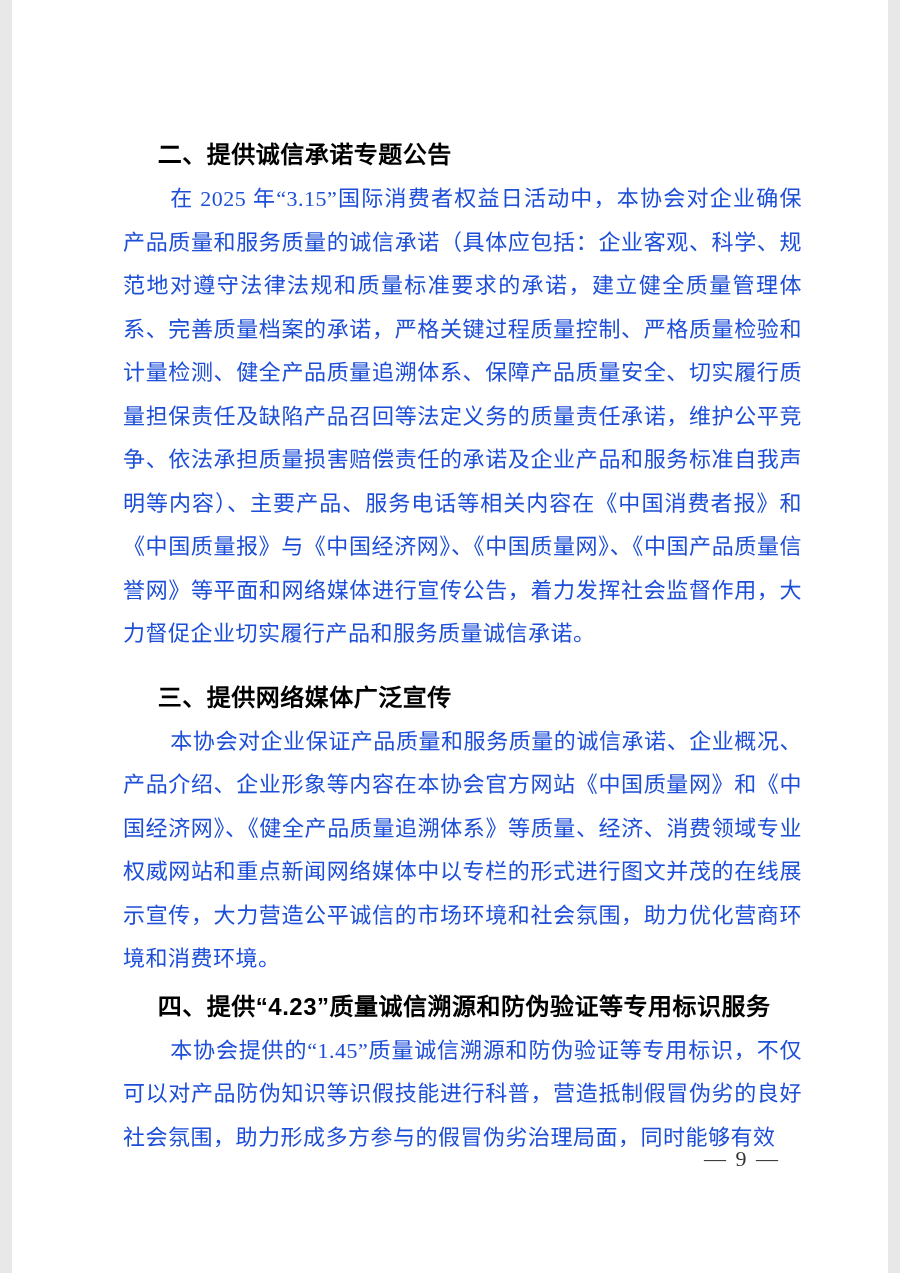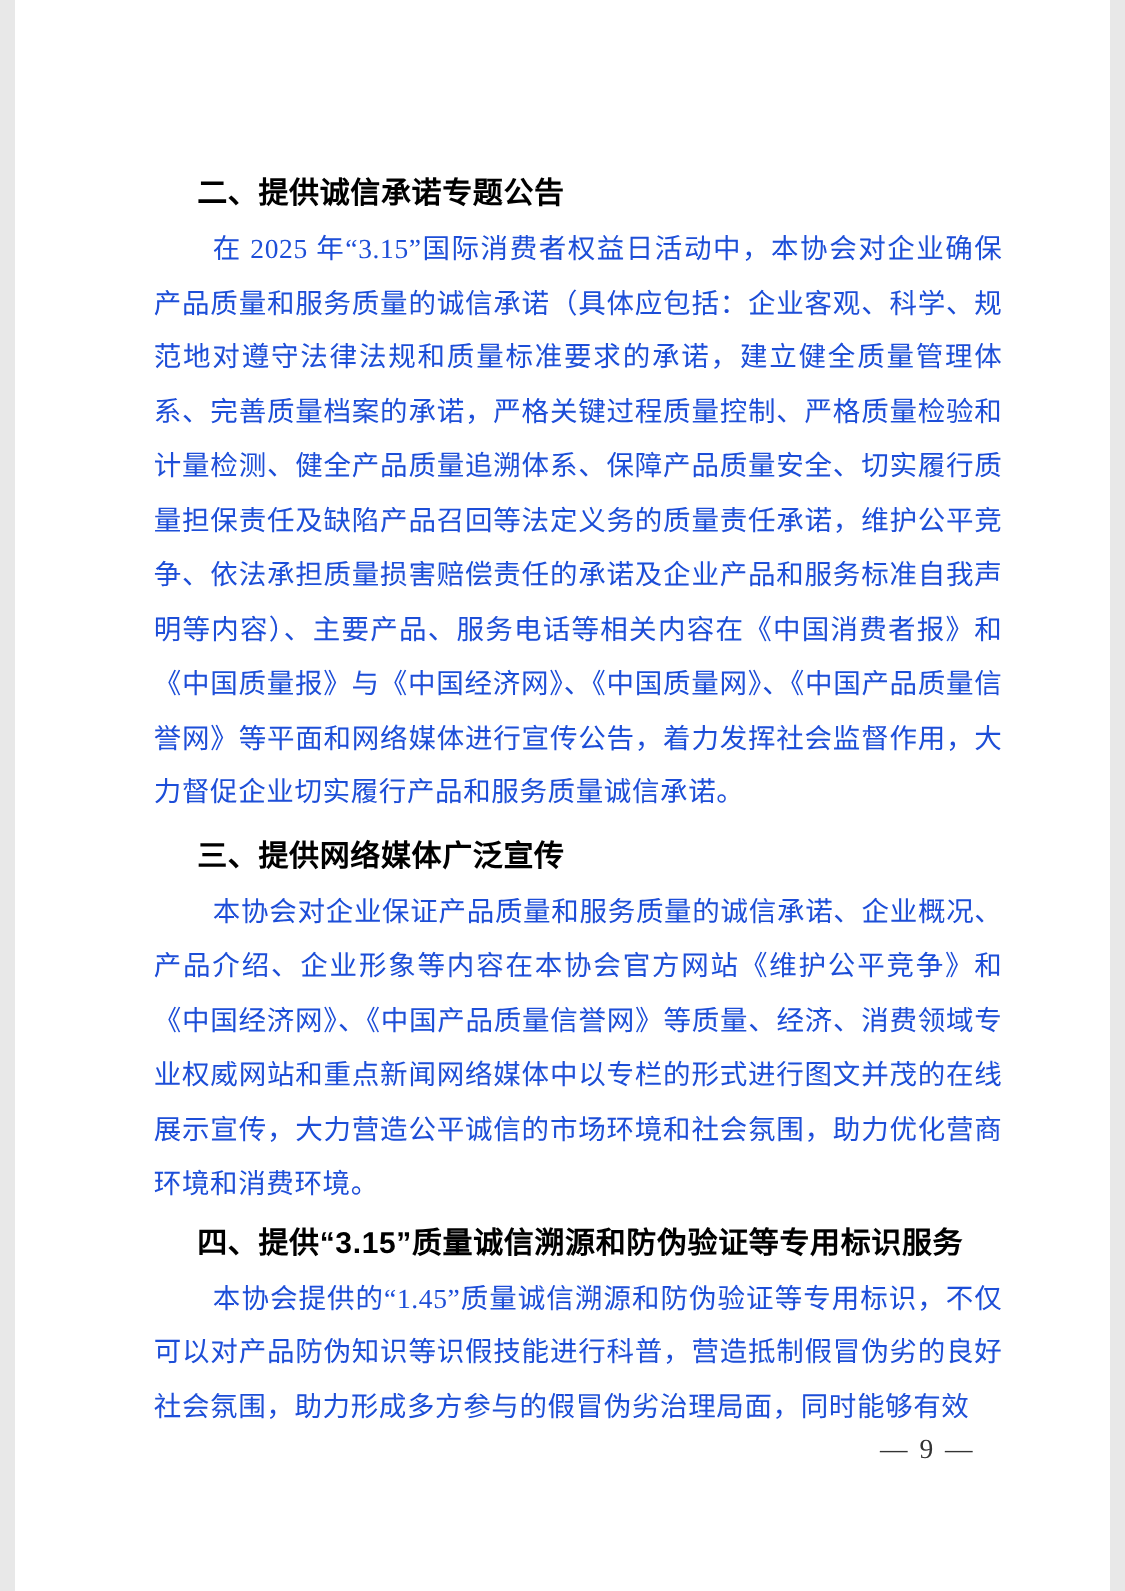--- a/index.html
+++ b/index.html
@@ -28,21 +28,21 @@
     margin: 0;
     font-family: "Liberation Sans", "DejaVu Sans", sans-serif;
     font-weight: 700;
     font-size: 24px;
     line-height: 44px;
     color: #000000;
     text-indent: 1.45em;
     letter-spacing: 0.5px;
     white-space: nowrap;
   }
-  .section-heading.spaced-sm { margin-top: 8px; }
+  .section-heading.spaced-sm { margin-top: 20px; }
   .section-heading.spaced-xs { margin-top: 4px; }
   .body-para {
     margin: 0;
     font-size: 22px;
     line-height: 43.5px;
     text-align: justify;
     text-indent: 2.15em;
     letter-spacing: 0.5px;
     color: #1d4ed8;
   }
@@ -61,21 +61,21 @@
 </head>
 <body>
 
 <div class="page">
   <div class="content">
 
     <h2 class="section-heading">二、提供诚信承诺专题公告</h2>
     <p class="body-para">在 2025 年“3.15”国际消费者权益日活动中，本协会对企业确保产品质量和服务质量的诚信承诺（具体应包括：企业客观、科学、规范地对遵守法律法规和质量标准要求的承诺，建立健全质量管理体系、完善质量档案的承诺，严格关键过程质量控制、严格质量检验和计量检测、健全产品质量追溯体系、保障产品质量安全、切实履行质量担保责任及缺陷产品召回等法定义务的质量责任承诺，维护公平竞争、依法承担质量损害赔偿责任的承诺及企业产品和服务标准自我声明等内容）、主要产品、服务电话等相关内容在《中国消费者报》和《中国质量报》与《中国经济网》、《中国质量网》、《中国产品质量信誉网》等平面和网络媒体进行宣传公告，着力发挥社会监督作用，大力督促企业切实履行产品和服务质量诚信承诺。</p>
 
     <h2 class="section-heading spaced-sm">三、提供网络媒体广泛宣传</h2>
-    <p class="body-para">本协会对企业保证产品质量和服务质量的诚信承诺、企业概况、产品介绍、企业形象等内容在本协会官方网站《维护公平竞争》和《中国经济网》、《中国产品质量信誉网》等质量、经济、消费领域专业权威网站和重点新闻网络媒体中以专栏的形式进行图文并茂的在线展示宣传，大力营造公平诚信的市场环境和社会氛围，助力优化营商环境和消费环境。</p>
+    <p class="body-para">本协会对企业保证产品质量和服务质量的诚信承诺、企业概况、产品介绍、企业形象等内容在本协会官方网站《中国质量网》和《中国经济网》、《健全产品质量追溯体系》等质量、经济、消费领域专业权威网站和重点新闻网络媒体中以专栏的形式进行图文并茂的在线展示宣传，大力营造公平诚信的市场环境和社会氛围，助力优化营商环境和消费环境。</p>
 
-    <h2 class="section-heading spaced-xs">四、提供“3.15”质量诚信溯源和防伪验证等专用标识服务</h2>
+    <h2 class="section-heading spaced-xs">四、提供“4.23”质量诚信溯源和防伪验证等专用标识服务</h2>
     <p class="body-para">本协会提供的“1.45”质量诚信溯源和防伪验证等专用标识，不仅可以对产品防伪知识等识假技能进行科普，营造抵制假冒伪劣的良好社会氛围，助力形成多方参与的假冒伪劣治理局面，同时能够有效</p>
 
   </div>
 
   <div class="page-number">— 9 —</div>
 </div>
 
 </body></html>

